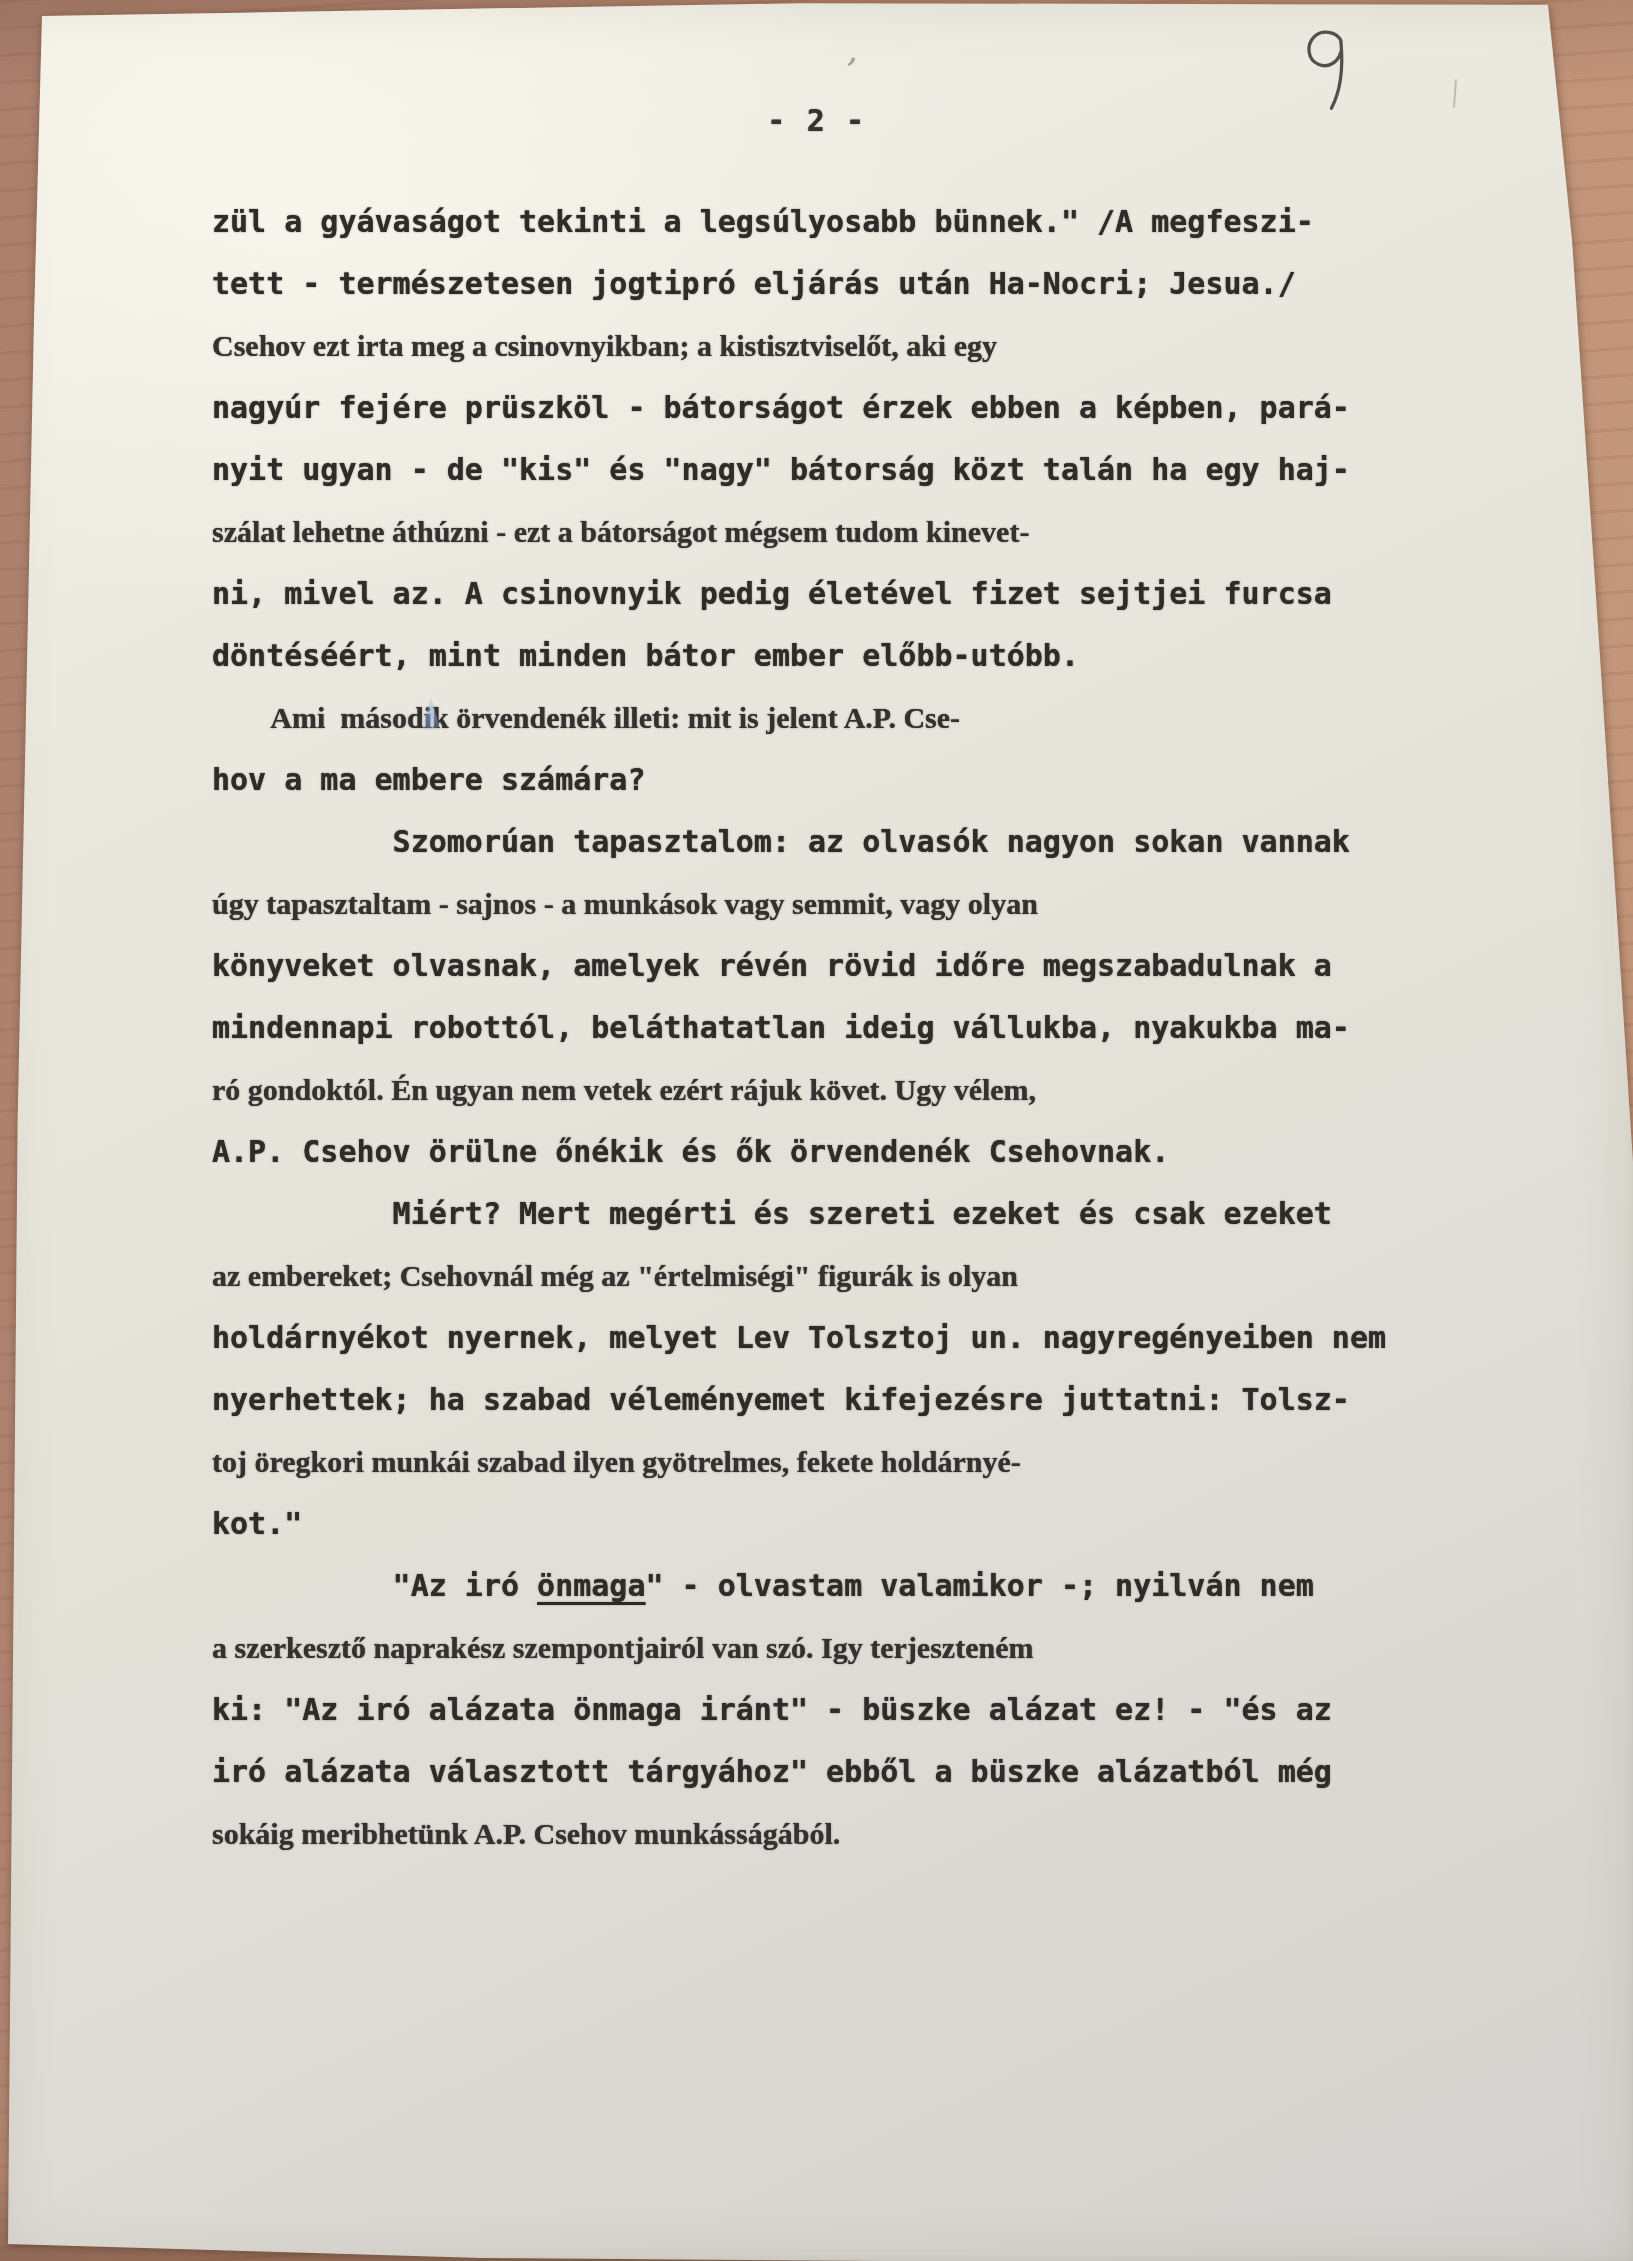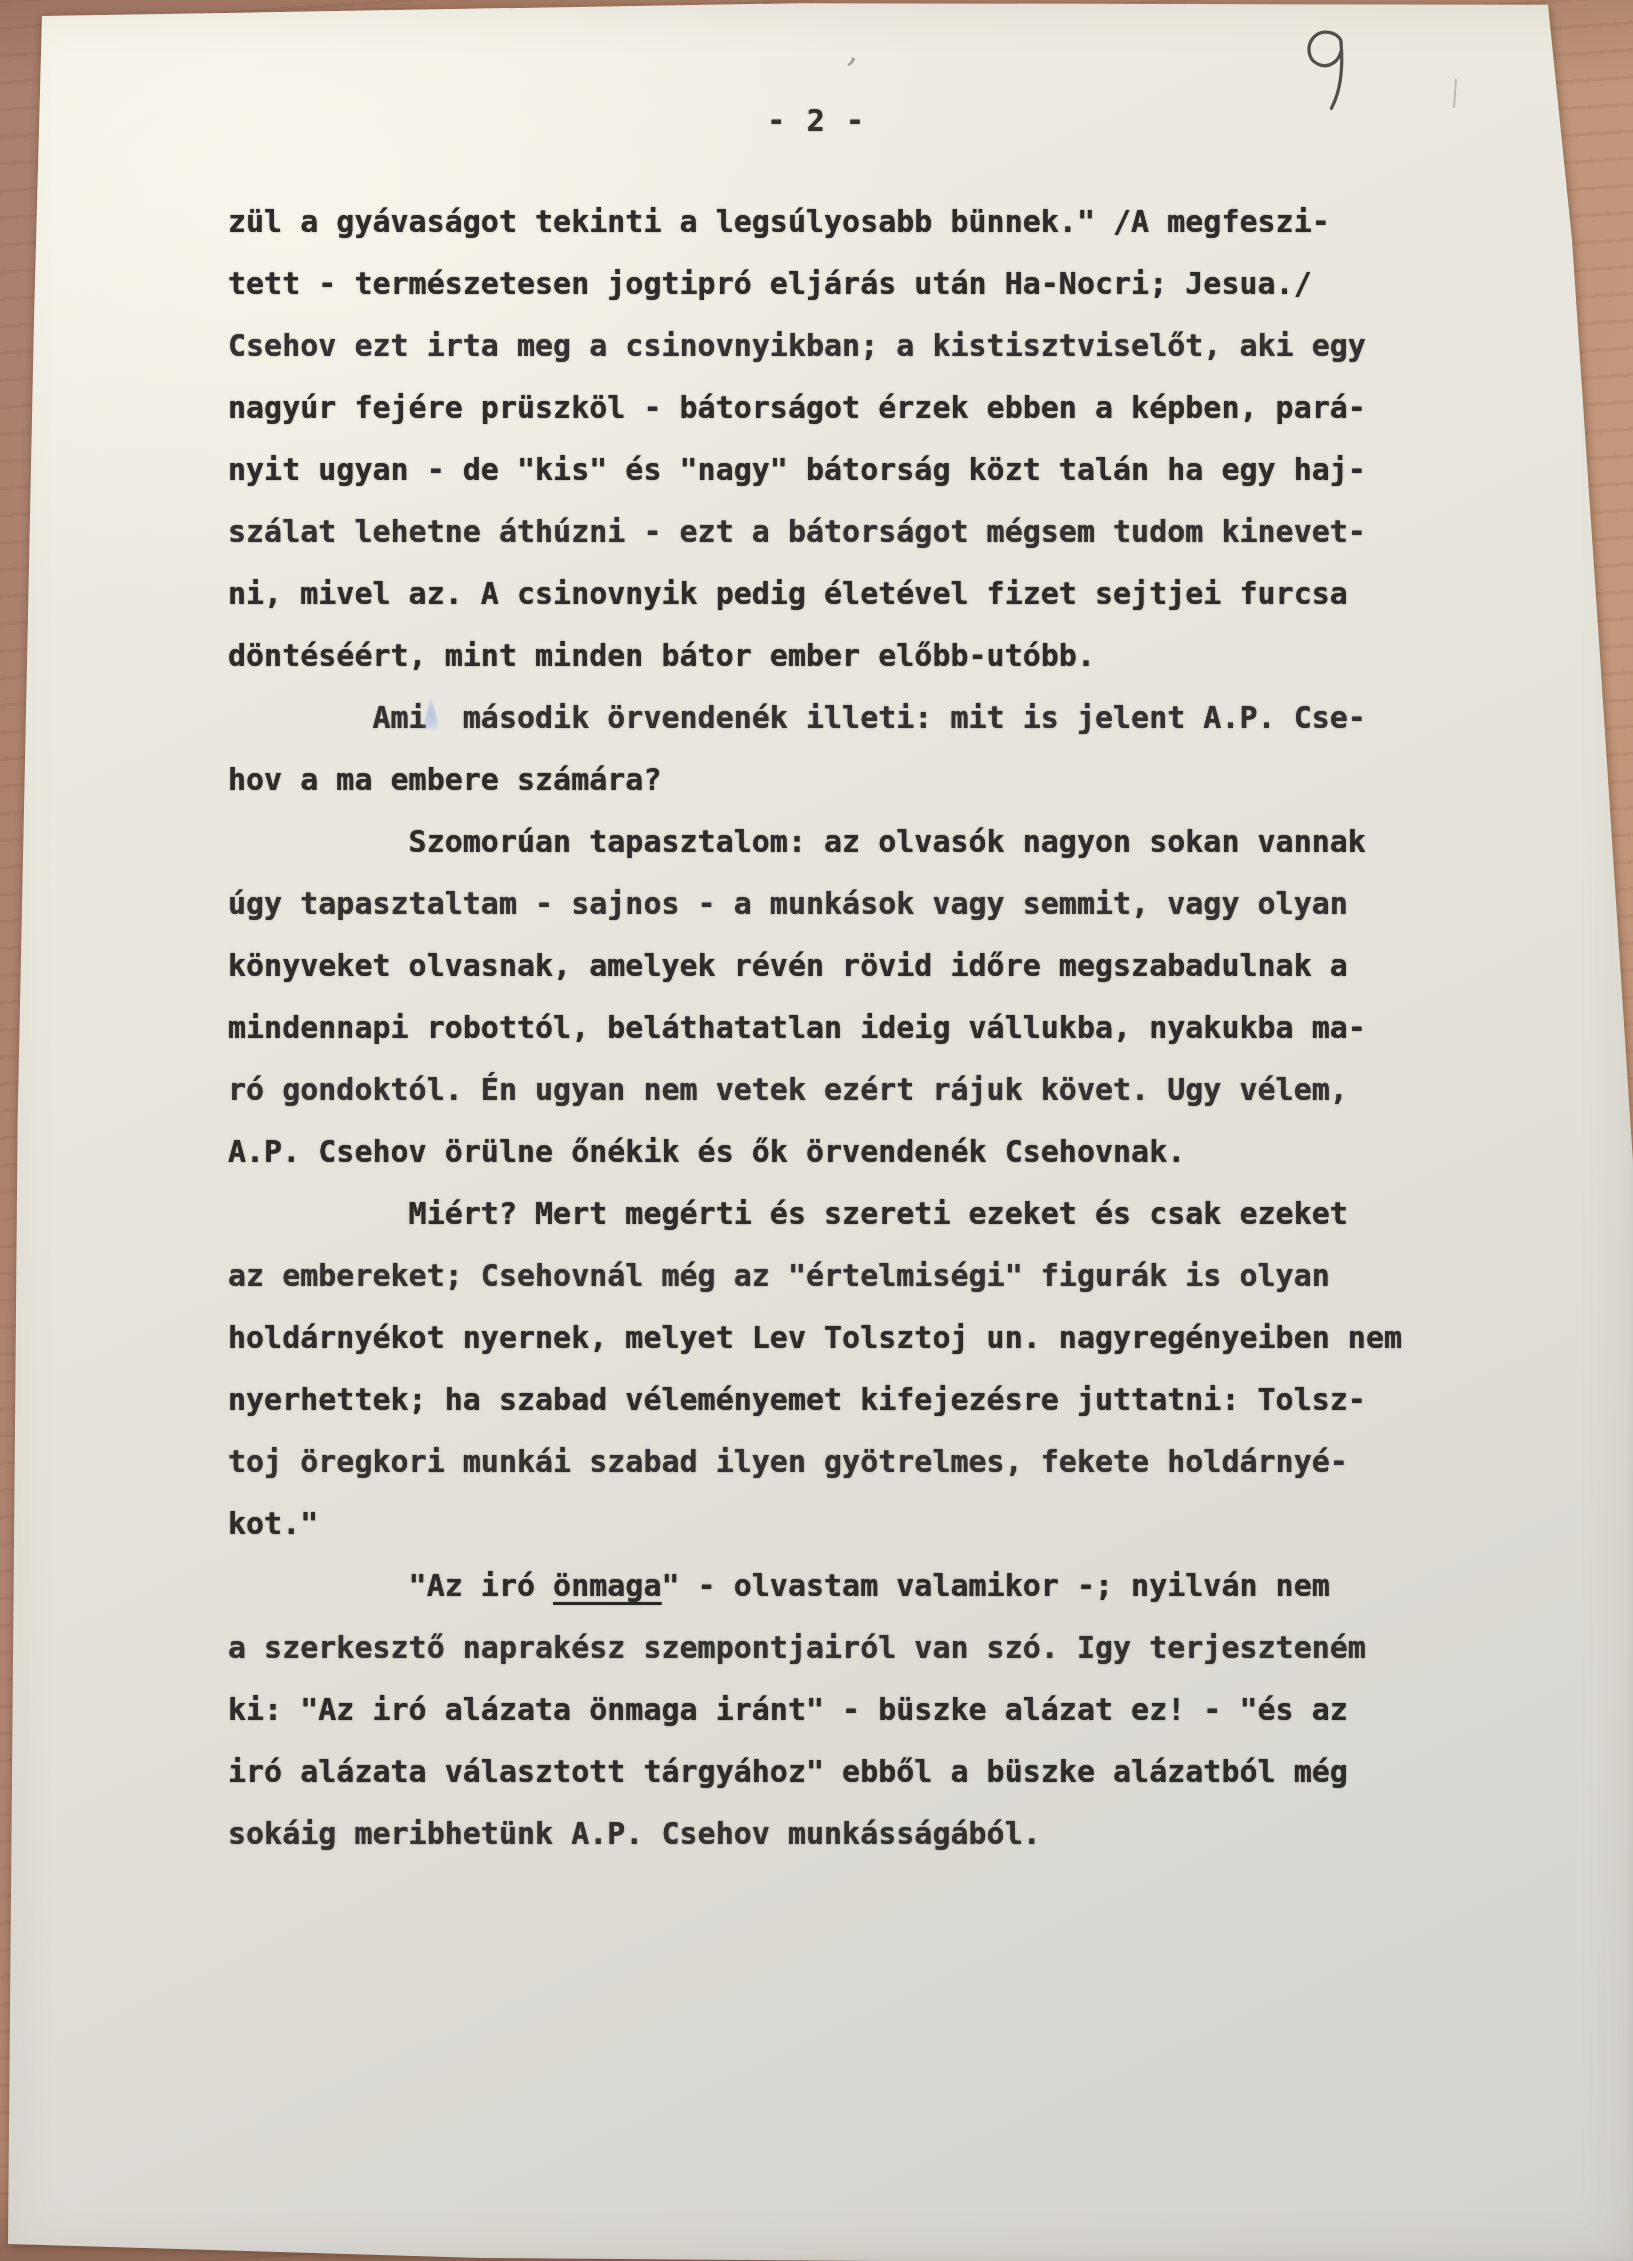--- a/index.html
+++ b/index.html
@@ -51,23 +51,22 @@
   .text-block {
     position: absolute; left: 212px; top: 191px; width: 1250px;
     font-size: 30px; font-weight: 700;
     color: #2e2c29;
     text-shadow: 0 0 0.8px rgba(42,40,37,0.85), 0 0 2.4px rgba(42,40,37,0.28);
   }
   .tline {
     white-space: pre;
     line-height: 62px;
     height: 62px;
-    margin-left: 16px;
   }
-  .tline:nth-child(3n) { color: #343230; }
+  .tline:nth-child(3n) { color: #343230; font-family: Liberation Serif, serif; }
   .u {
     text-decoration: underline;
     text-decoration-thickness: 3.2px;
     text-underline-offset: 6.4px;
     text-decoration-color: #2a2825;
   }
   .blue-blob {
     position: absolute; left: 419px; top: 696px; width: 24px; height: 34px;
     background: radial-gradient(ellipse at 50% 55%, rgba(150,175,230,0.75) 0%, rgba(160,185,235,0.45) 45%, rgba(160,185,235,0) 75%);
     clip-path: polygon(50% 0%, 88% 100%, 12% 100%);

